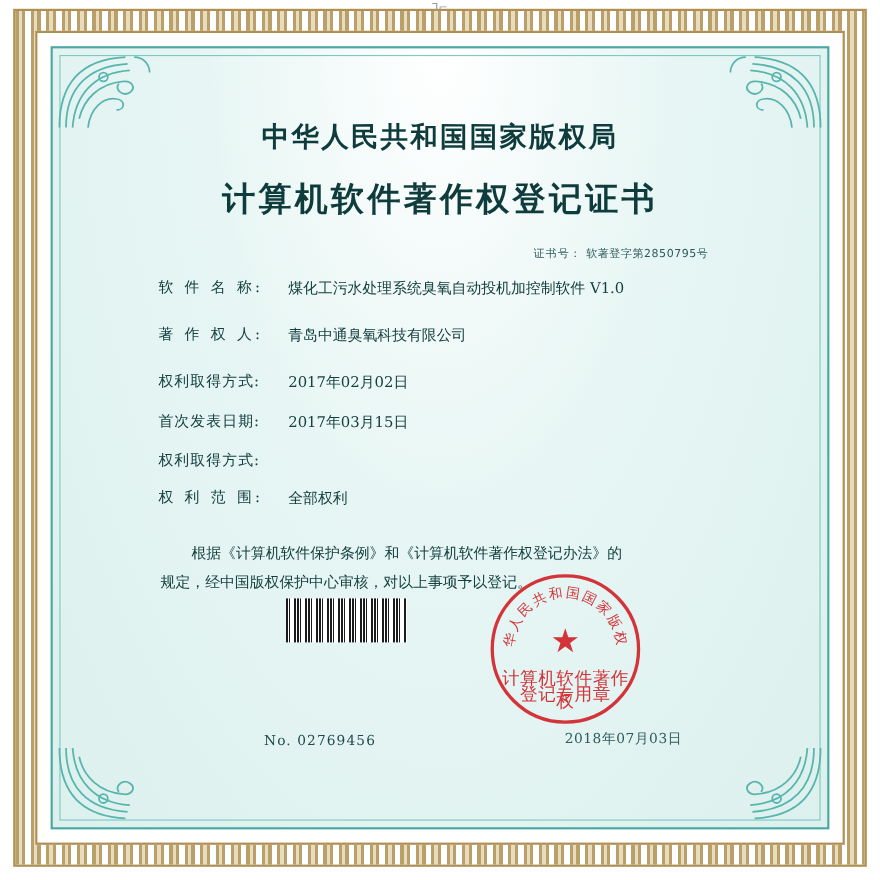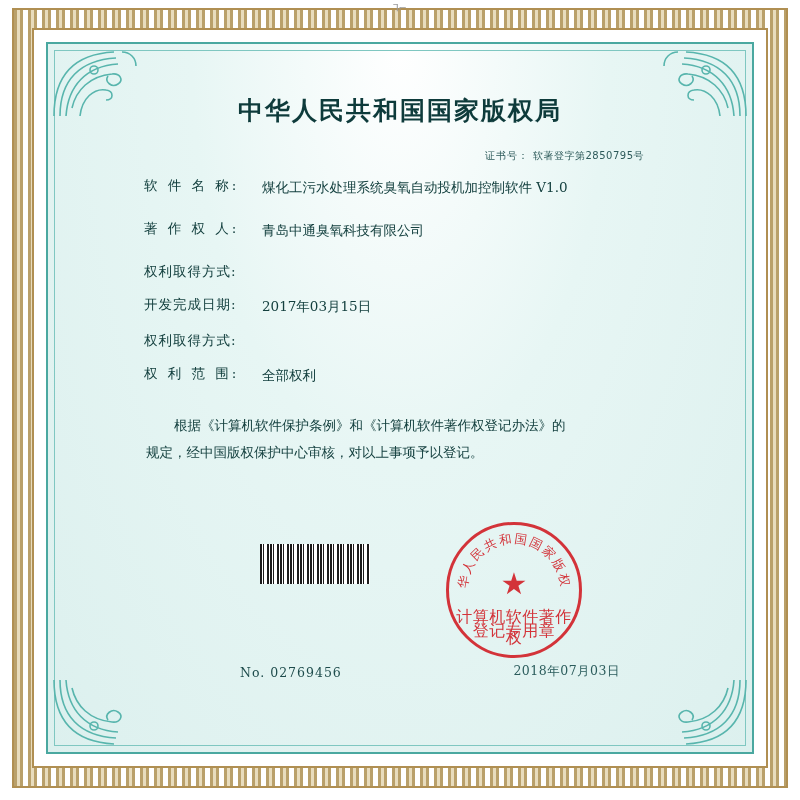--- a/index.html
+++ b/index.html
@@ -75,21 +75,21 @@
     pointer-events: none;
   }
   .corner.tl { left: 2px; top: 2px; }
   .corner.tr { right: 2px; top: 2px; transform: scaleX(-1); }
   .corner.bl { left: 2px; bottom: 2px; transform: scaleY(-1); }
   .corner.br { right: 2px; bottom: 2px; transform: scale(-1,-1); }
 
   .content {
     position: absolute;
     left: 0; right: 0; top: 0; bottom: 0;
-    padding: 36px 52px;
+    padding: 50px 52px;
     box-sizing: border-box;
     color: #123a3a;
   }
 
   .org-title {
     text-align: center;
     font-family: "DejaVu Serif", "Liberation Serif", serif;
     font-size: 25px;
     font-weight: bold;
     letter-spacing: 2px;
@@ -291,43 +291,45 @@
         <path d="M10 70 C10 34 30 14 66 12"></path>
         <path d="M16 70 C18 40 36 20 68 18"></path>
         <path d="M22 62 C26 44 40 30 62 28 C70 27 74 34 68 38 C62 42 54 36 58 30"></path>
         <circle cx="44" cy="24" r="4"></circle>
       </g>
     </svg>
 
     <div class="content">
 
       <div class="org-title">中华人民共和国国家版权局</div>
+      <div class="doc-title">计算机软件著作权登记证书</div>
 
       <div class="cert-no">
         <span class="label">证书号：</span><span class="value">软著登字第2850795号</span>
       </div>
 
       <div class="fields">
 
         <div class="field-row big">
           <div class="field-label">软 件 名 称:</div>
           <div class="field-value">煤化工污水处理系统臭氧自动投机加控制软件 V1.0</div>
         </div>
 
         <div class="field-row big">
           <div class="field-label">著 作 权 人:</div>
           <div class="field-value">青岛中通臭氧科技有限公司</div>
         </div>
 
         <div class="field-row">
           <div class="field-label tight">权利取得方式:</div>
+          <div class="field-value">2017年02月02日</div>
         </div>
 
         <div class="field-row">
-          <div class="field-label tight">开发完成日期:</div>
+          <div class="field-label tight">首次发表日期:</div>
           <div class="field-value">2017年03月15日</div>
         </div>
 
         <div class="field-row">
           <div class="field-label tight">权利取得方式:</div>
         </div>
 
         <div class="field-row">
           <div class="field-label">权 利 范 围:</div>
           <div class="field-value">全部权利</div>

